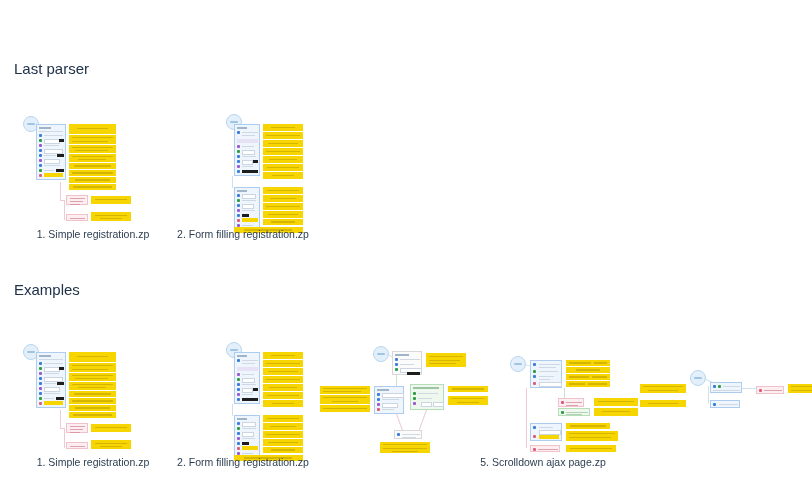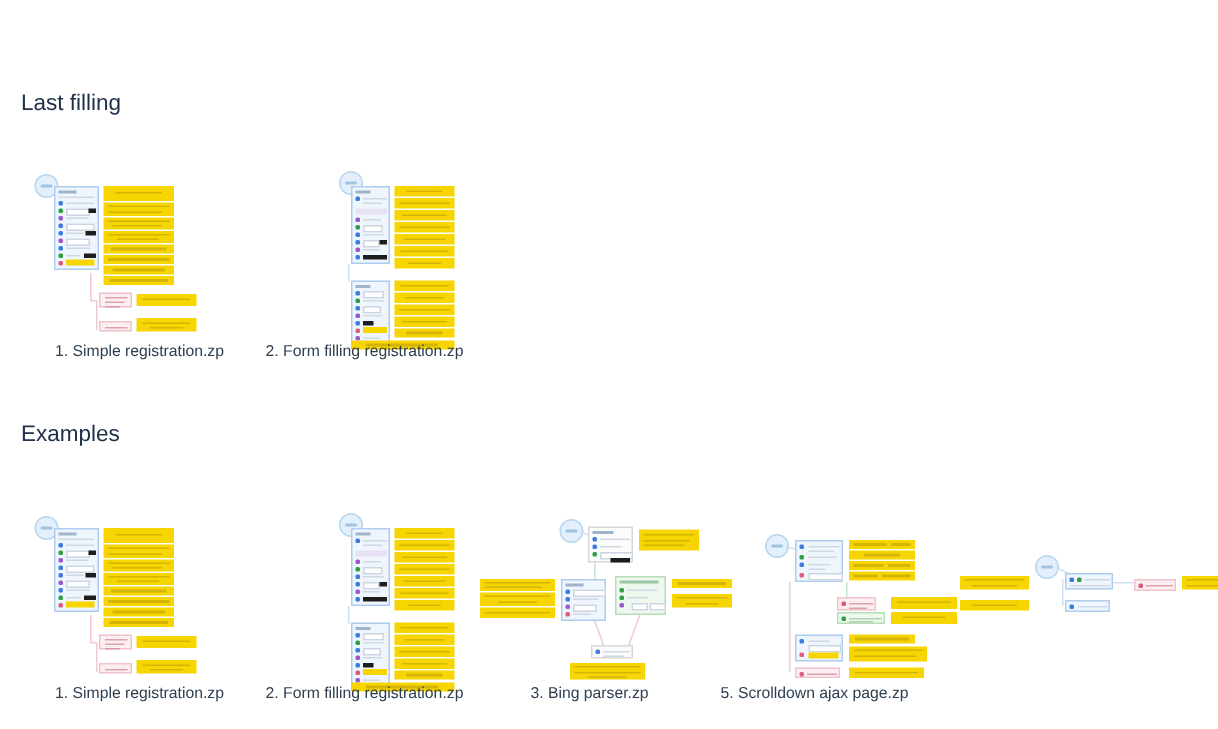--- a/index.html
+++ b/index.html
@@ -67,21 +67,21 @@
   .edge-v.b{background:#cfe0f2;}
   .edge-v.g{background:#c6e3c9;}
   .ytext{position:absolute;height:1.4px;background:#c9a900;opacity:.75;}
 </style>
 </head>
 <body>
 
 <div class="page">
 
 
-  <div class="section-title" id="sec-last">Last filling</div>
+  <div class="section-title" id="sec-last">Last parser</div>
 
   <div class="row" id="row-last">
 
     <div class="card" style="left:18px;">
       <div class="thumb">
         <div class="circ" style="left:5px;top:6px;"></div>
         <div class="edge-h b" style="left:19px;top:14px;width:18px;transform:rotate(22deg);transform-origin:left center;"></div>
 
         <div class="node panel blue" style="left:18px;top:14px;width:30px;height:56px;">
           <div class="ptitle" style="left:2px;top:2px;width:12px;"></div>
@@ -495,21 +495,20 @@
           <div class="pbar" style="left:7px;top:2.5px;width:18px;"></div>
           <div class="pbar" style="left:7px;top:5.5px;width:14px;"></div>
         </div>
 
         <div class="node yblk" style="left:62px;top:104px;width:50px;height:11px;">
             <div class="ytext" style="left:3px;top:2px;width:44px;"></div>
             <div class="ytext" style="left:3px;top:5.5px;width:44px;"></div>
             <div class="ytext" style="left:12px;top:8.5px;width:26px;"></div>
           </div>
       </div>
-      <div class="caption">3. Bing parser.zp</div>
     </div>
 
     <div class="card" style="left:468px;">
       <div class="thumb">
         <div class="circ" style="left:42px;top:18px;"></div>
         <div class="edge-h b" style="left:56px;top:26px;width:14px;transform:rotate(14deg);transform-origin:left center;"></div>
 
         <div class="node panel blue" style="left:62px;top:22px;width:32px;height:28px;">
           <div class="pico" style="left:2px;top:2px;background:#3b7ddd;"></div>
             <div class="pbar" style="left:8px;top:2.5px;width:21px;"></div>

